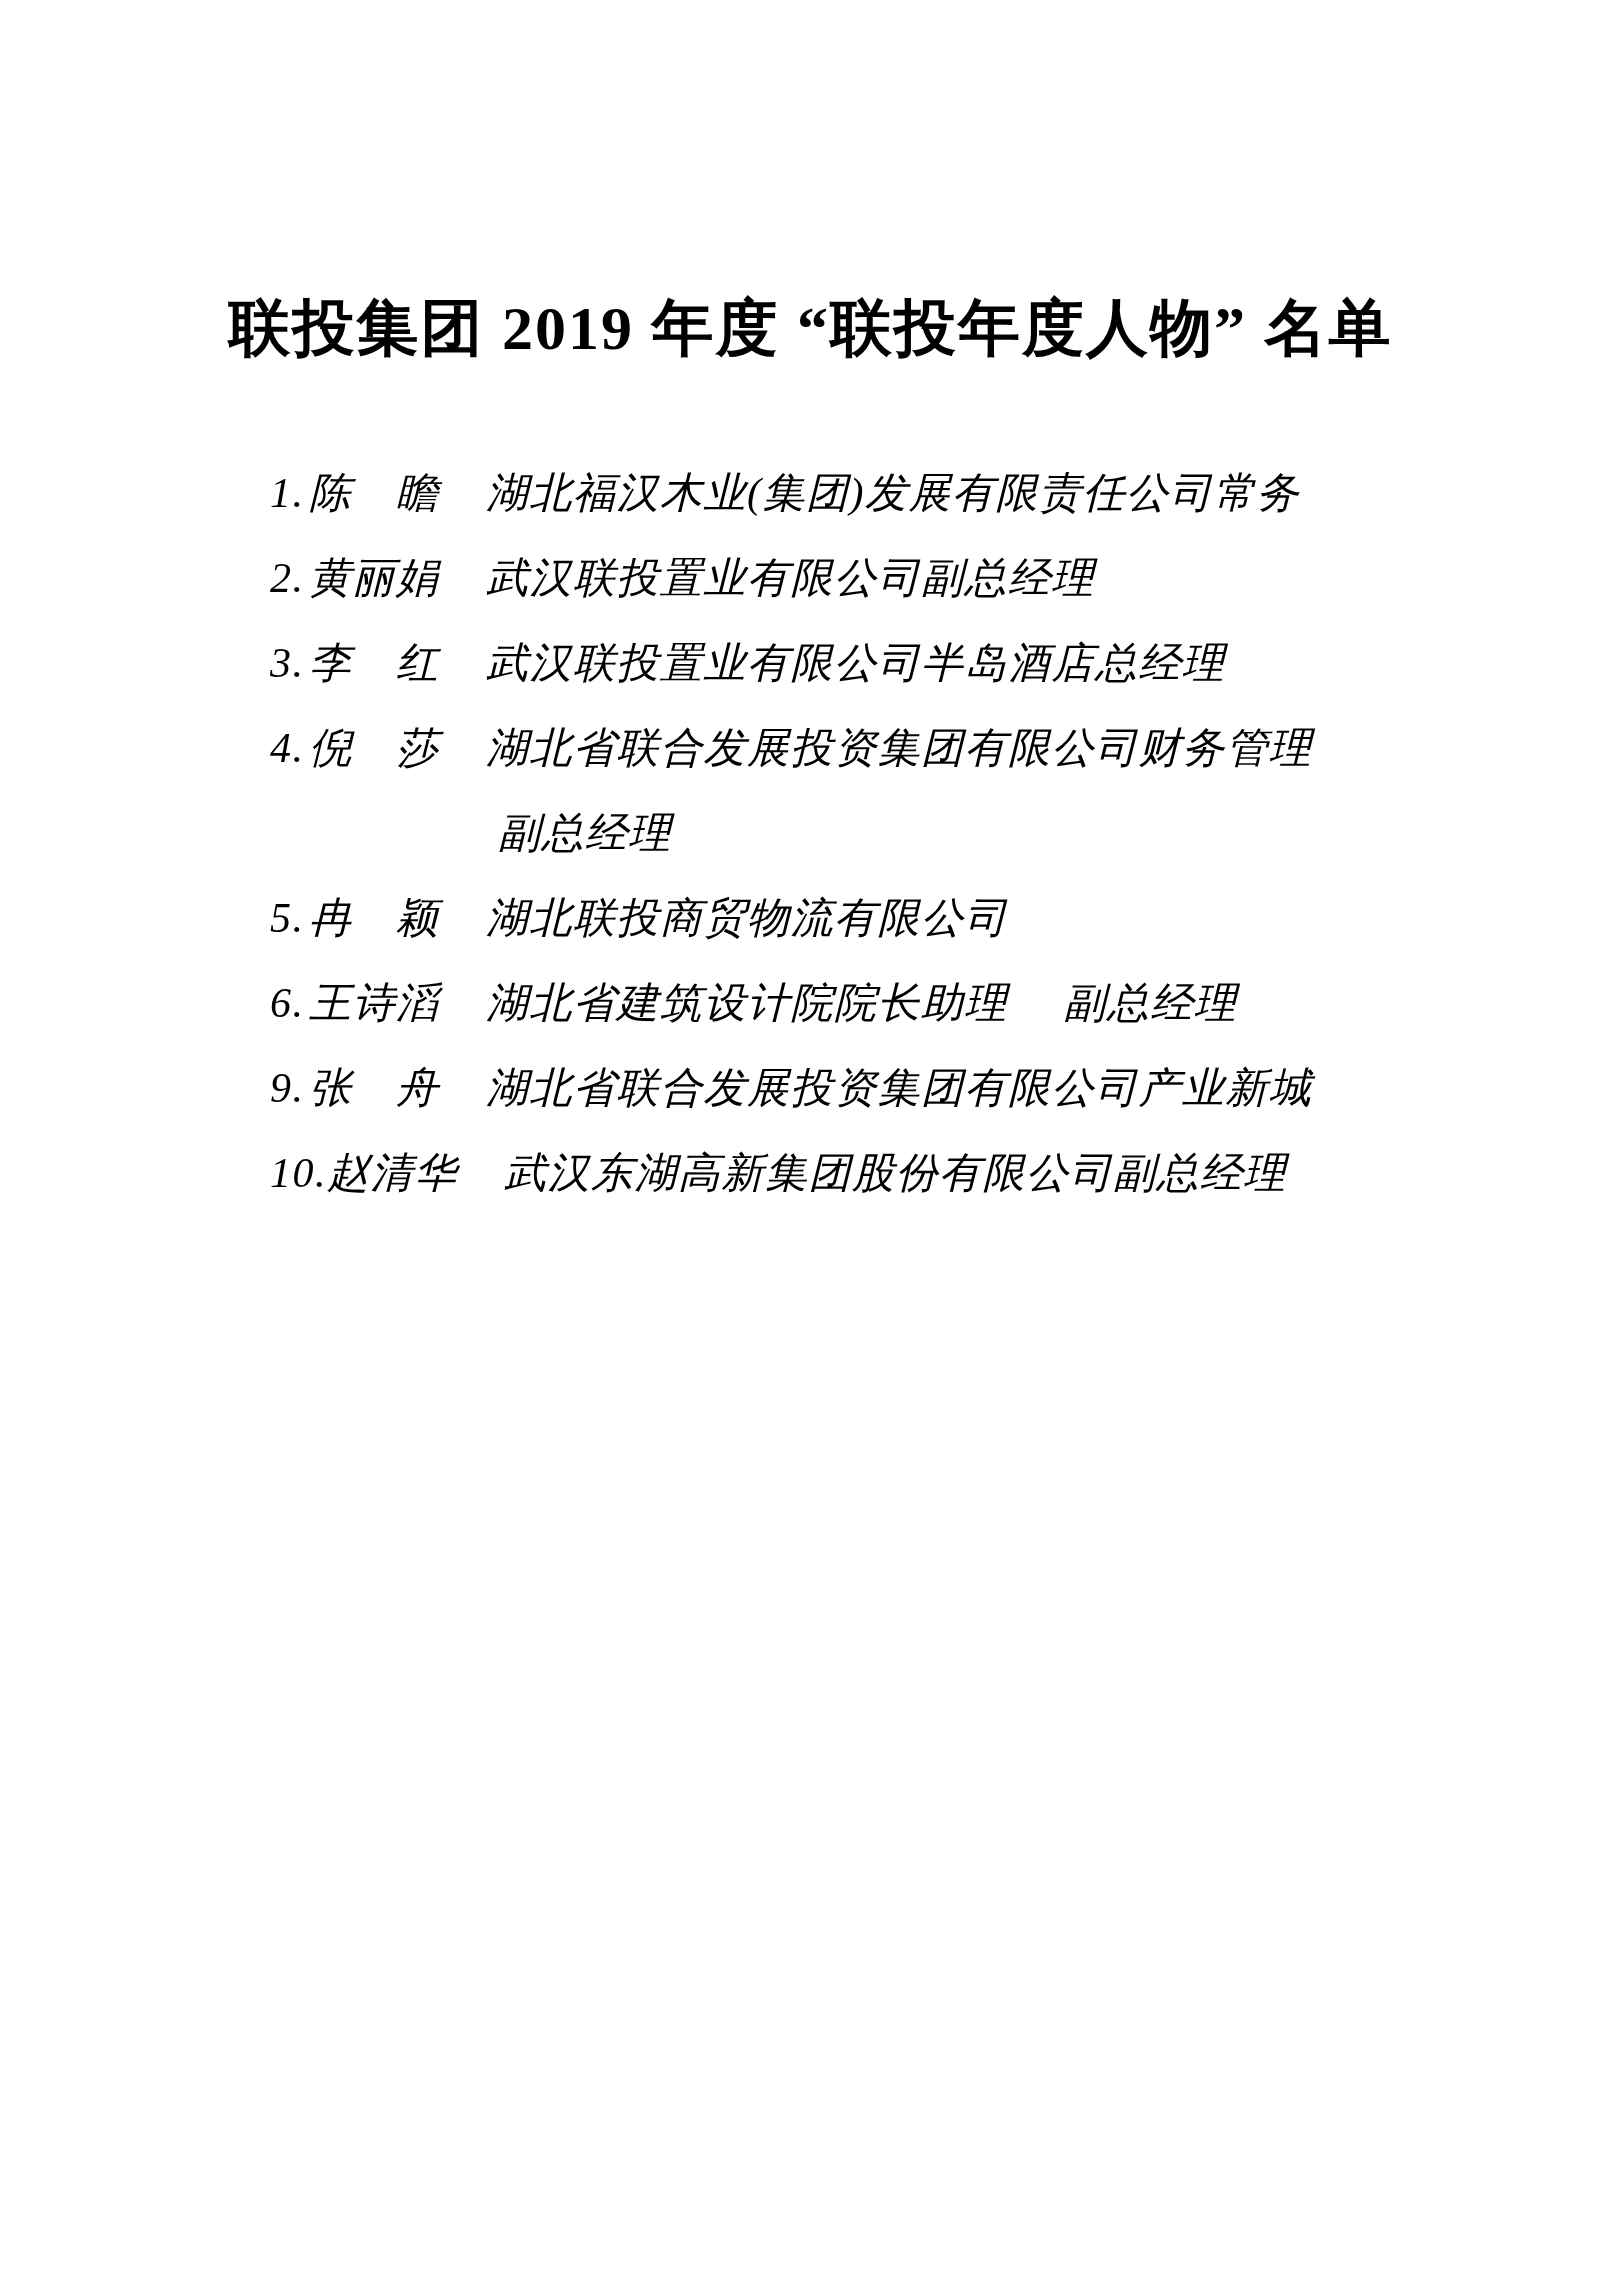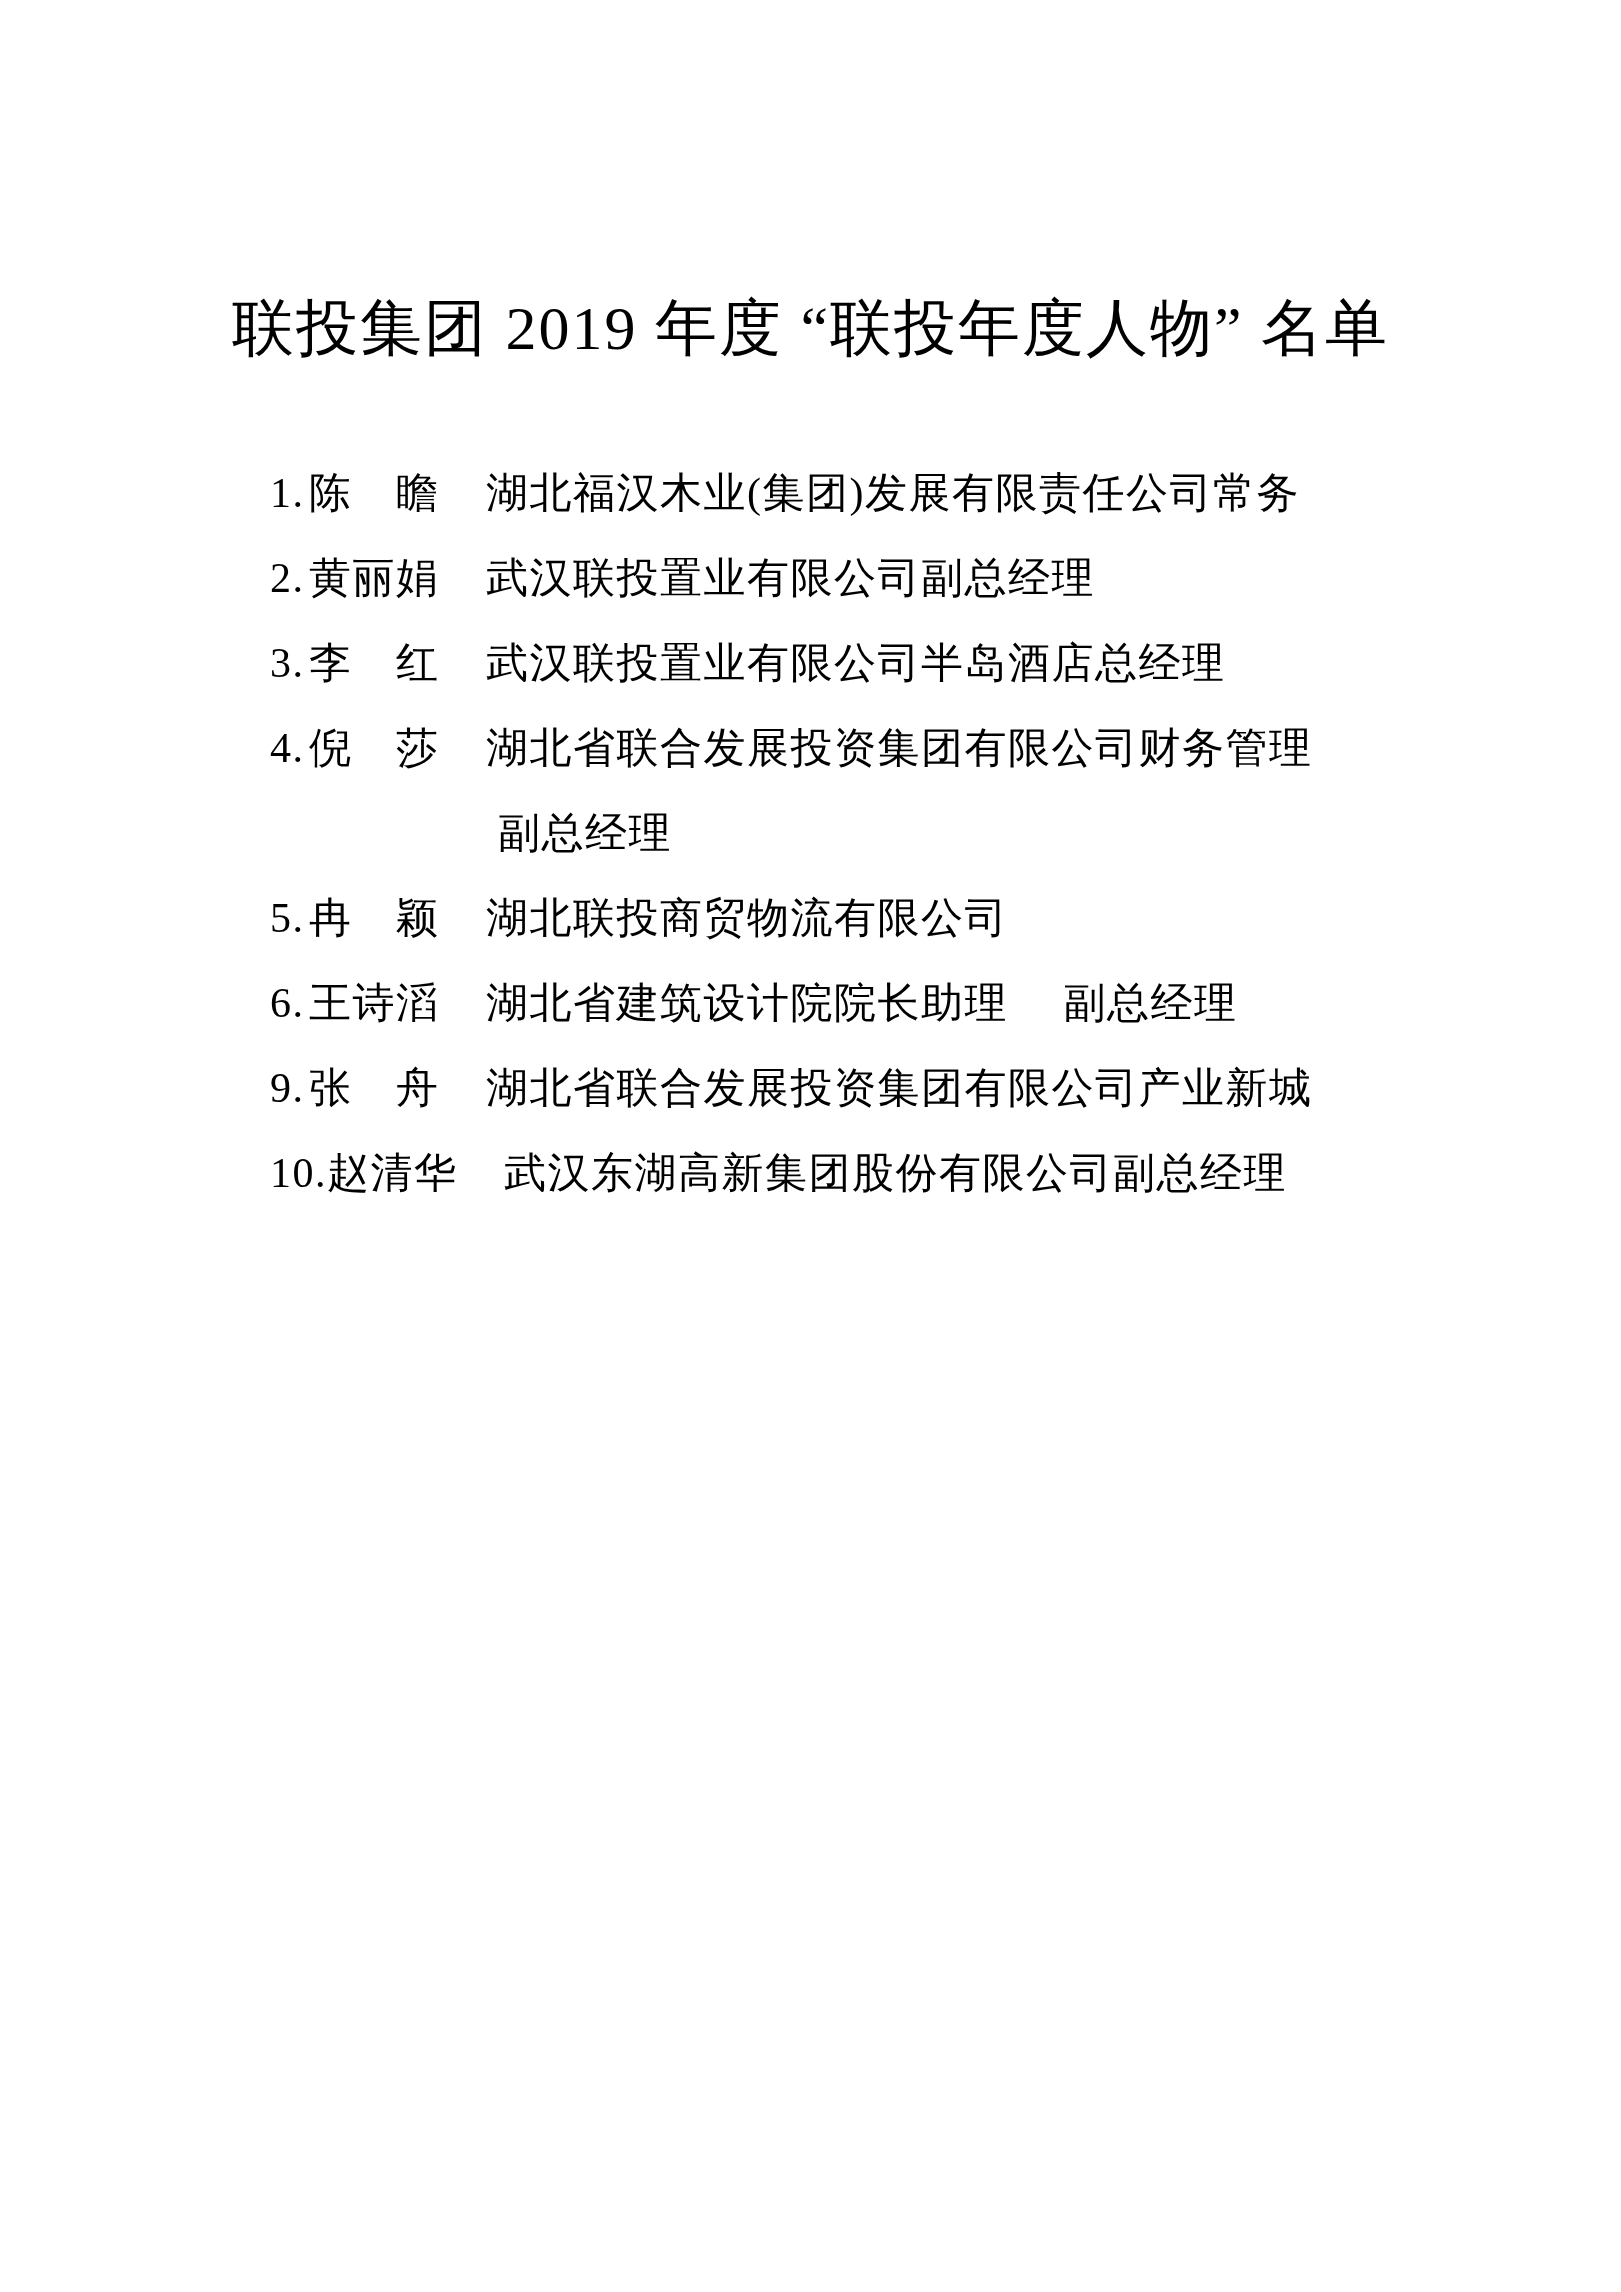--- a/index.html
+++ b/index.html
@@ -16,33 +16,34 @@
     font-family: "Liberation Serif", serif;
     overflow: hidden;
   }
   .doc-title {
     position: absolute;
     top: 277px;
     left: 0;
     width: 100%;
     text-align: center;
     font-size: 62px;
-    font-weight: normal;
+    font-weight: bold;
     line-height: 102px;
     letter-spacing: 2px;
     white-space: pre;
   }
   .name-list {
     position: absolute;
     left: 270px;
     top: 451px;
     width: 1176px;
     font-size: 42px;
     line-height: 85px;
     letter-spacing: 1.5px;
+    font-style: italic;
   }
   .item { margin: 0; }
   .row { white-space: pre; }
   .num {
     display: inline-block;
     min-width: 39px;
   }
   .person-name {
     display: inline-block;
     width: 177px;

